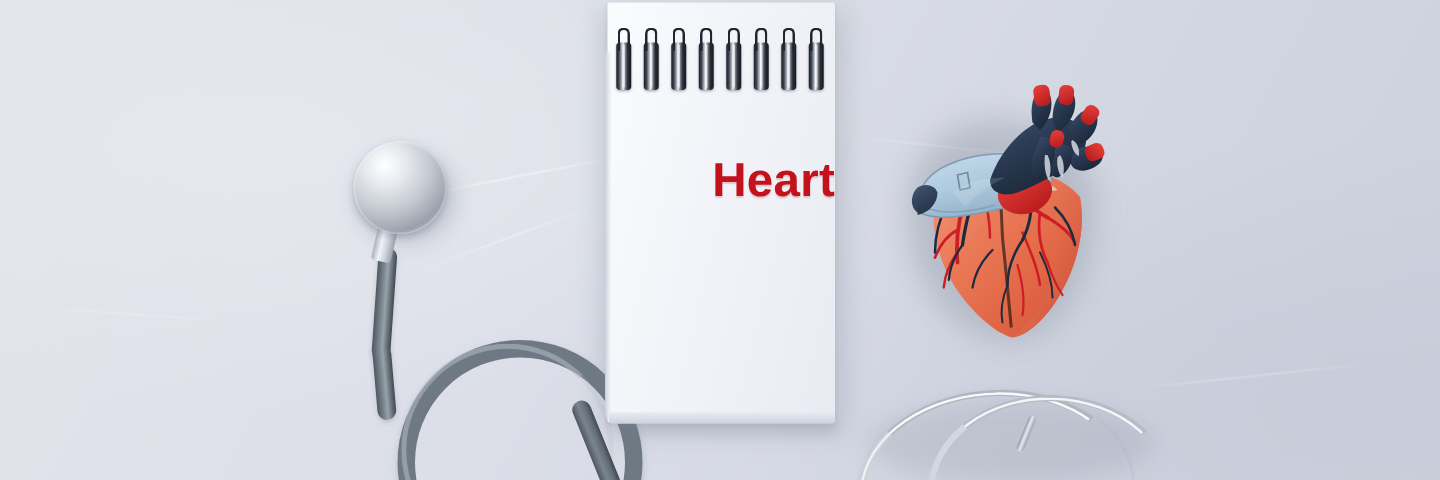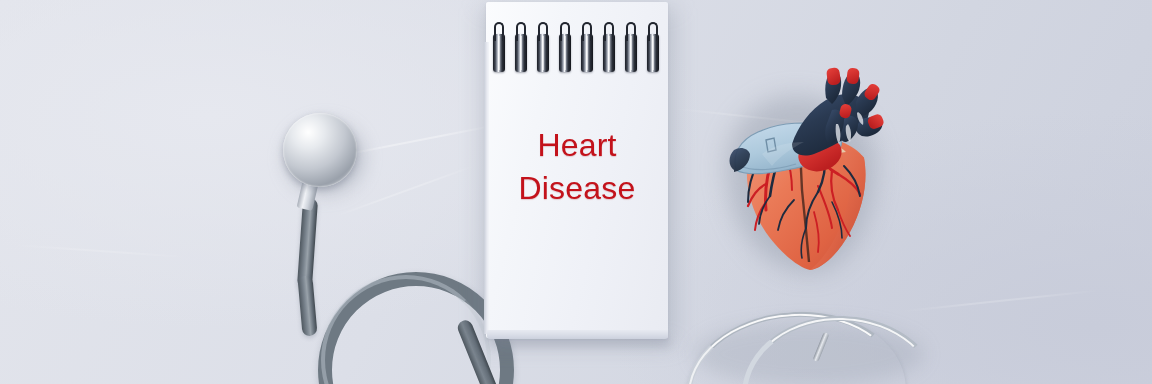--- a/index.html
+++ b/index.html
@@ -71,24 +71,24 @@
     left: 484px; top: 42px;
     width: 5px; height: 292px;
     background: linear-gradient(90deg, #c9ced9 0%, #e8eaf1 60%, #f3f5f9 100%);
   }
 
   
   .pad-text {
     position: absolute;
     left: 486px; top: 124px;
     width: 182px;
-    text-align: center;
+    text-align: right;
     line-height: 43px;
-    font-size: 32px;
-    font-weight: normal;
+    font-size: 38px;
+    font-weight: bold;
     letter-spacing: .2px;
     color: #c3121b;
     text-shadow: 0 1px 1px rgba(160,30,35,.20);
   }
   .pad-text .ln { display: block; white-space: nowrap; }
 
   
   .spiral { position: absolute; left: 486px; top: 14px; width: 182px; height: 54px; }
   .ring {
     position: absolute;
@@ -327,21 +327,20 @@
       <div class="ring" style="left:51px"></div>
       <div class="ring" style="left:73px"></div>
       <div class="ring" style="left:95px"></div>
       <div class="ring" style="left:117px"></div>
       <div class="ring" style="left:139px"></div>
       <div class="ring" style="left:161px"></div>
     </div>
 
     <div class="pad-text">
       <span class="ln">Heart</span>
-      <span class="ln">Disease</span>
     </div>
   </div>
 
   <div class="heart-shadow"></div>
   <div class="heart">
     <svg viewBox="0 0 182 212" xmlns="http://www.w3.org/2000/svg">
       <defs>
         <linearGradient id="gMus" x1="0" y1="0" x2="1" y2="1">
           <stop offset="0%" stop-color="#f0977a"></stop>
           <stop offset="35%" stop-color="#ea7a57"></stop>

